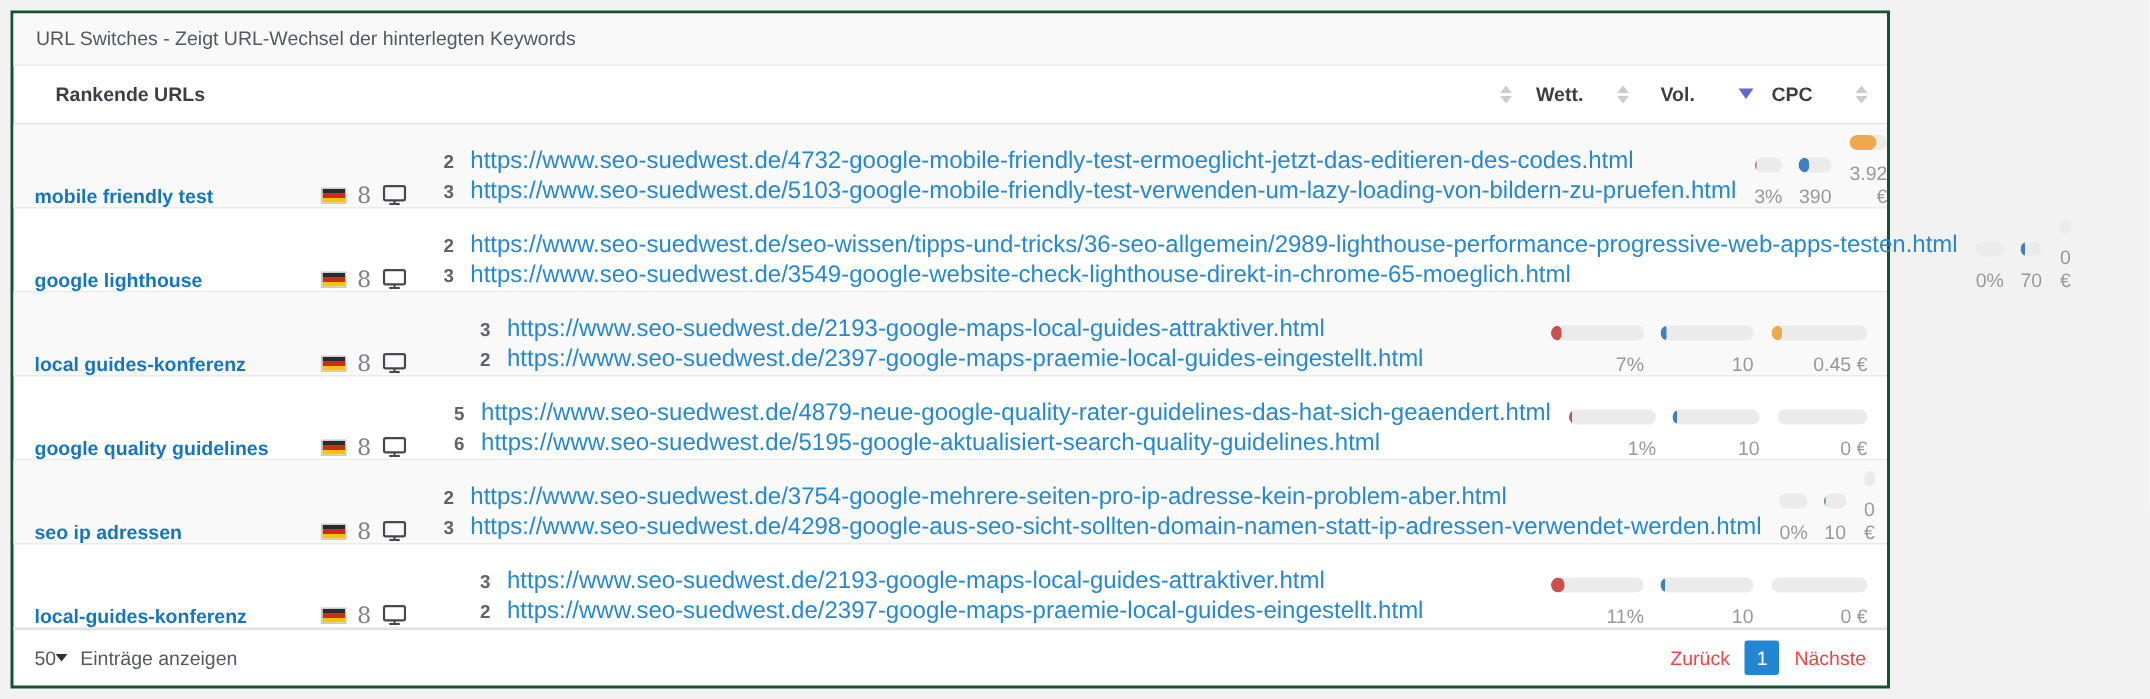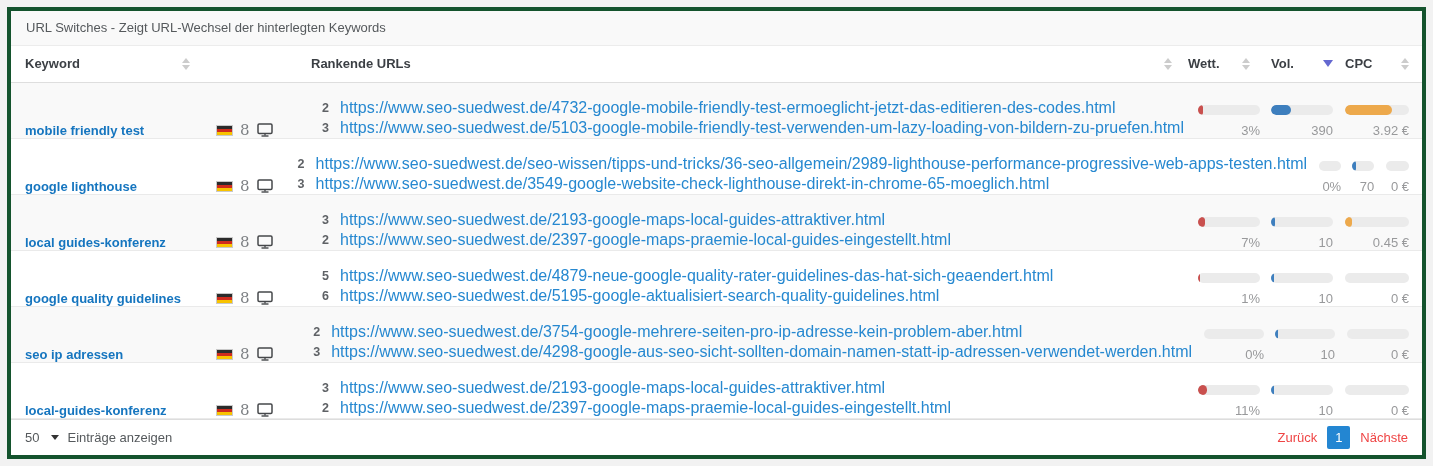--- a/index.html
+++ b/index.html
@@ -5,23 +5,23 @@
   * { box-sizing: border-box; margin: 0; padding: 0; }
   html, body { width: 1433px; height: 466px; overflow: hidden; }
   body {
     background: #f2f2f2;
     font-family: "Liberation Sans", "DejaVu Sans", sans-serif;
     font-size: 13px;
     color: #444;
   }
   .panel {
     position: absolute; left: 7px; top: 7px;
-    width: 1419px; height: 452px;
+    width: 1253px; height: 452px;
     background: #fff;
-    border: 4px solid #14532d;
+    border: 2px solid #14532d;
     display: flex; flex-direction: column;
   }
   
   .title-bar {
     height: 35px; line-height: 34px;
     background: #f9f9f9;
     border-bottom: 1px solid #ececec;
     padding-left: 15px;
     color: #55595c; font-size: 13px;
   }
@@ -72,47 +72,40 @@
   .fill.blue   { background: #3e7fbe; }
   .fill.orange { background: #eda94c; }
   .m-val { margin-top: 8px; text-align: right; color: #98999b; font-size: 13px; }
   
   .tfoot {
     height: 39px; display: flex; align-items: center;
     border-top: 1px solid #ddd;
     padding: 0 14px;
     color: #55595c;
   }
-  .page-size { display: flex; align-items: center; gap: 12px; cursor: pointer; }
+  .page-size { display: flex; align-items: center; cursor: pointer; }
   .caret { width:0; height:0; border-left:4px solid transparent; border-right:4px solid transparent; border-top:5px solid #333; }
   .entries-label { margin-left: 8px; }
   .pager { margin-left: auto; display: flex; align-items: center; }
   .pager-btn { color: #ef4444; cursor: pointer; }
   .page-num {
     width: 23px; height: 23px; margin: 0 10px;
     background: #2386d2; color: #fff; border-radius: 2px;
     display: flex; align-items: center; justify-content: center;
     font-size: 13px; cursor: pointer;
   }
 </style>
 </head>
 <body>
 
 <div class="panel">
 
   <div class="title-bar">URL Switches - Zeigt URL-Wechsel der hinterlegten Keywords</div>
 
   <div class="thead">
-    <div class="hcell-keyword">
-      <span>Keyword</span>
-      <span class="sort">
-          <i class="tri-up"></i>
-          <i class="tri-down"></i>
-        </span>
-    </div>
     <div class="hcell-urls">
       <span>Rankende URLs</span>
       <span class="sort">
           <i class="tri-up"></i>
           <i class="tri-down"></i>
         </span>
     </div>
     <div class="hcell-m hcell-wett">
       <span>Wett.</span>
       <span class="sort">

